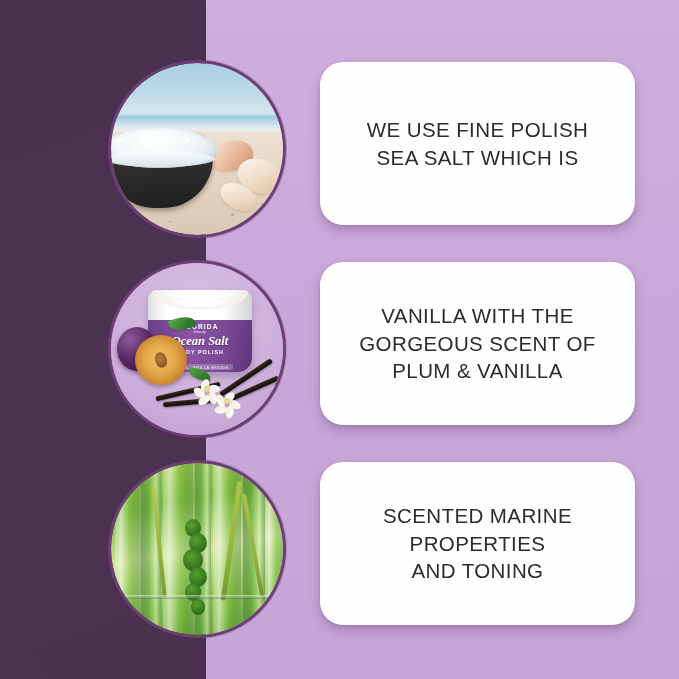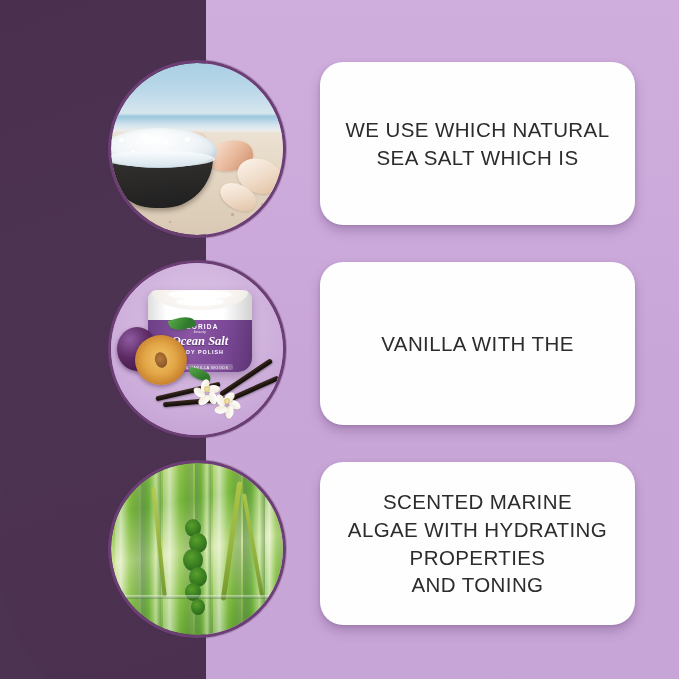--- a/index.html
+++ b/index.html
@@ -264,33 +264,34 @@
       <div class="frond" style="left:78px;top:104px;width:18px;height:20px;"></div>
       <div class="frond" style="left:74px;top:120px;width:16px;height:18px;"></div>
       <div class="frond" style="left:80px;top:136px;width:14px;height:16px;"></div>
 
       <div class="water-line" style="top:132px;"></div>
     </div>
   </div>
 
   <div class="card" id="card-1">
     <p class="card-text">
-      <span class="ln">WE USE WHICH NATURAL</span>
+      <span class="ln">WE USE FINE POLISH</span>
       <span class="ln">SEA SALT WHICH IS</span>
     </p>
   </div>
 
   <div class="card" id="card-2">
     <p class="card-text">
       <span class="ln">VANILLA WITH THE</span>
+      <span class="ln">GORGEOUS SCENT OF</span>
+      <span class="ln">PLUM &amp; VANILLA</span>
     </p>
   </div>
 
   <div class="card" id="card-3">
     <p class="card-text">
       <span class="ln">SCENTED MARINE</span>
-      <span class="ln">ALGAE WITH HYDRATING</span>
       <span class="ln">PROPERTIES</span>
       <span class="ln">AND TONING</span>
     </p>
   </div>
 
 </div>
 
 </body></html>

